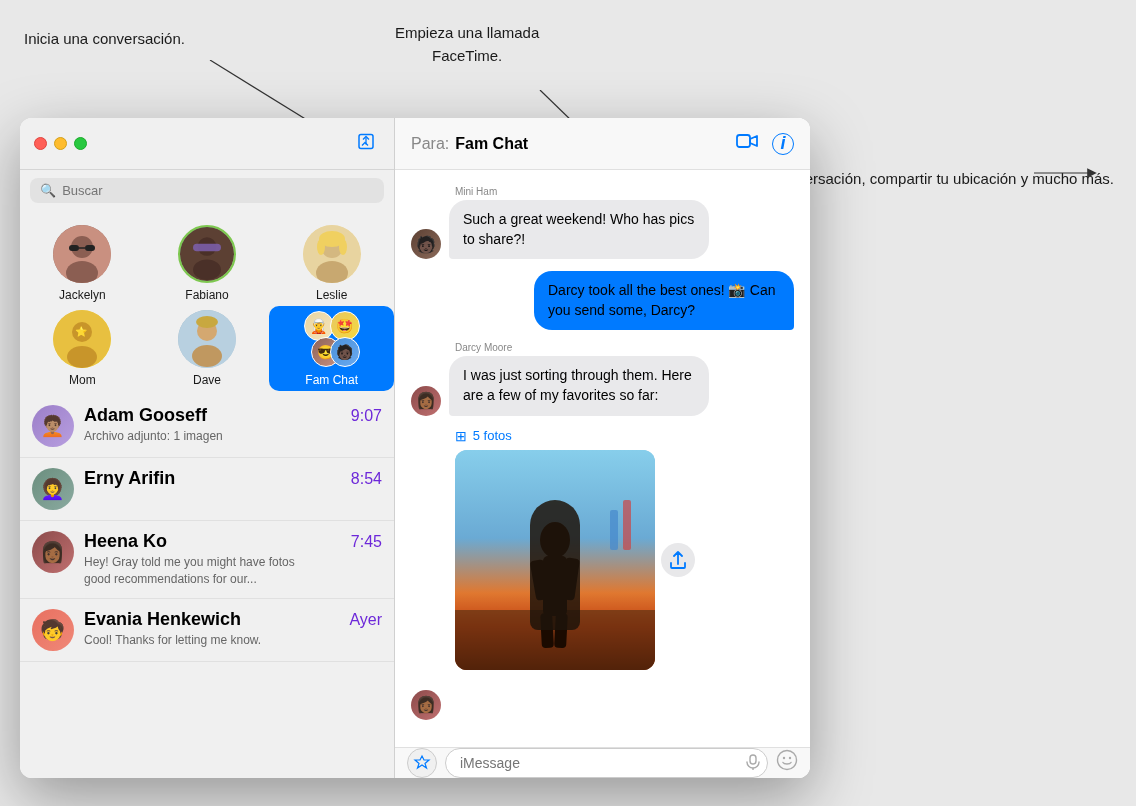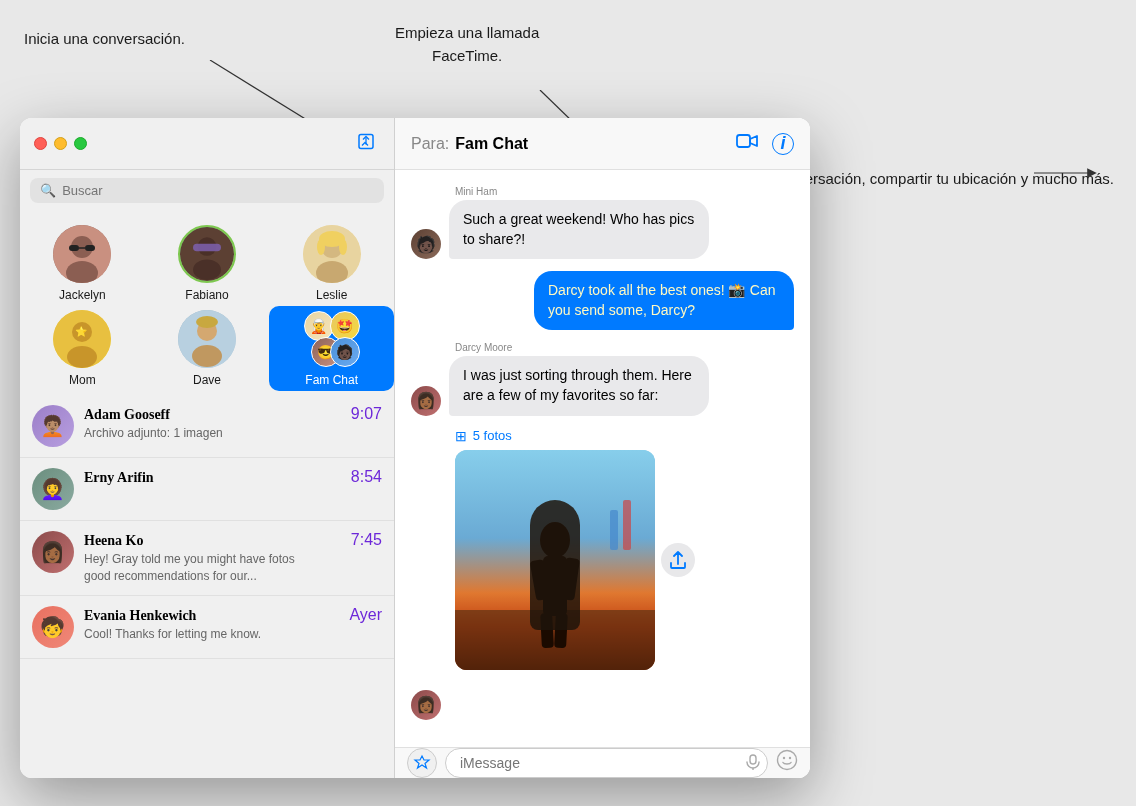--- a/index.html
+++ b/index.html
@@ -189,24 +189,23 @@
     .conv-info {
       flex: 1;
       min-width: 0;
     }
     .conv-header {
       display: flex;
       justify-content: space-between;
       align-items: baseline;
     }
     .conv-name {
-      font-size: 14px;
+      font-size: 18px;
       font-weight: 600;
       color: #000;
-      font-family: Liberation Serif, serif;
     }
     .conv-time {
       font-size: 16px;
       color: #6d28d9;
       flex-shrink: 0;
     }
     .conv-preview {
       font-size: 12px;
       color: #666;
       white-space: nowrap;
@@ -311,21 +310,21 @@
       font-size: 14px;
       line-height: 1.4;
     }
     .msg-bubble.incoming {
       background: #e9e9eb;
       color: #000;
       border-bottom-left-radius: 4px;
     }
     .msg-bubble.outgoing {
       background: #007aff;
-      color: #fef9c3;
+      color: #000000;
       border-bottom-right-radius: 4px;
     }
 
     
     .photos-section {
       margin-left: 44px;
     }
     .photos-header {
       display: flex;
       align-items: center;

